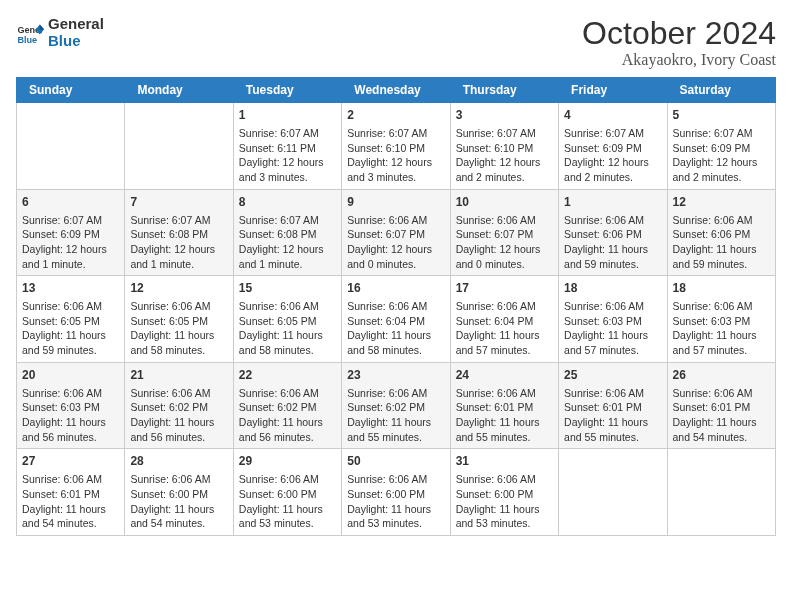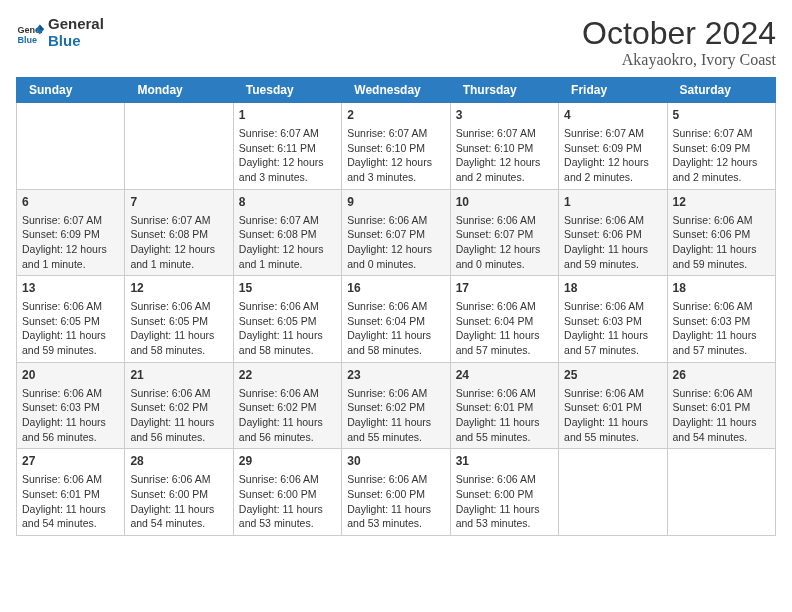--- a/index.html
+++ b/index.html
@@ -237,21 +237,21 @@
         </td>
         <td>
           <span class="day-num">28</span>
           <div class="day-detail">Sunrise: 6:06 AM<br>Sunset: 6:00 PM<br>Daylight: 11 hours and 54 minutes.</div>
         </td>
         <td>
           <span class="day-num">29</span>
           <div class="day-detail">Sunrise: 6:06 AM<br>Sunset: 6:00 PM<br>Daylight: 11 hours and 53 minutes.</div>
         </td>
         <td>
-          <span class="day-num">30</span>
+          <span class="day-num">50</span>
           <div class="day-detail">Sunrise: 6:06 AM<br>Sunset: 6:00 PM<br>Daylight: 11 hours and 53 minutes.</div>
         </td>
         <td>
           <span class="day-num">31</span>
           <div class="day-detail">Sunrise: 6:06 AM<br>Sunset: 6:00 PM<br>Daylight: 11 hours and 53 minutes.</div>
         </td>
         <td class="empty-cell"></td>
         <td class="empty-cell"></td>
       </tr>
     </tbody>

